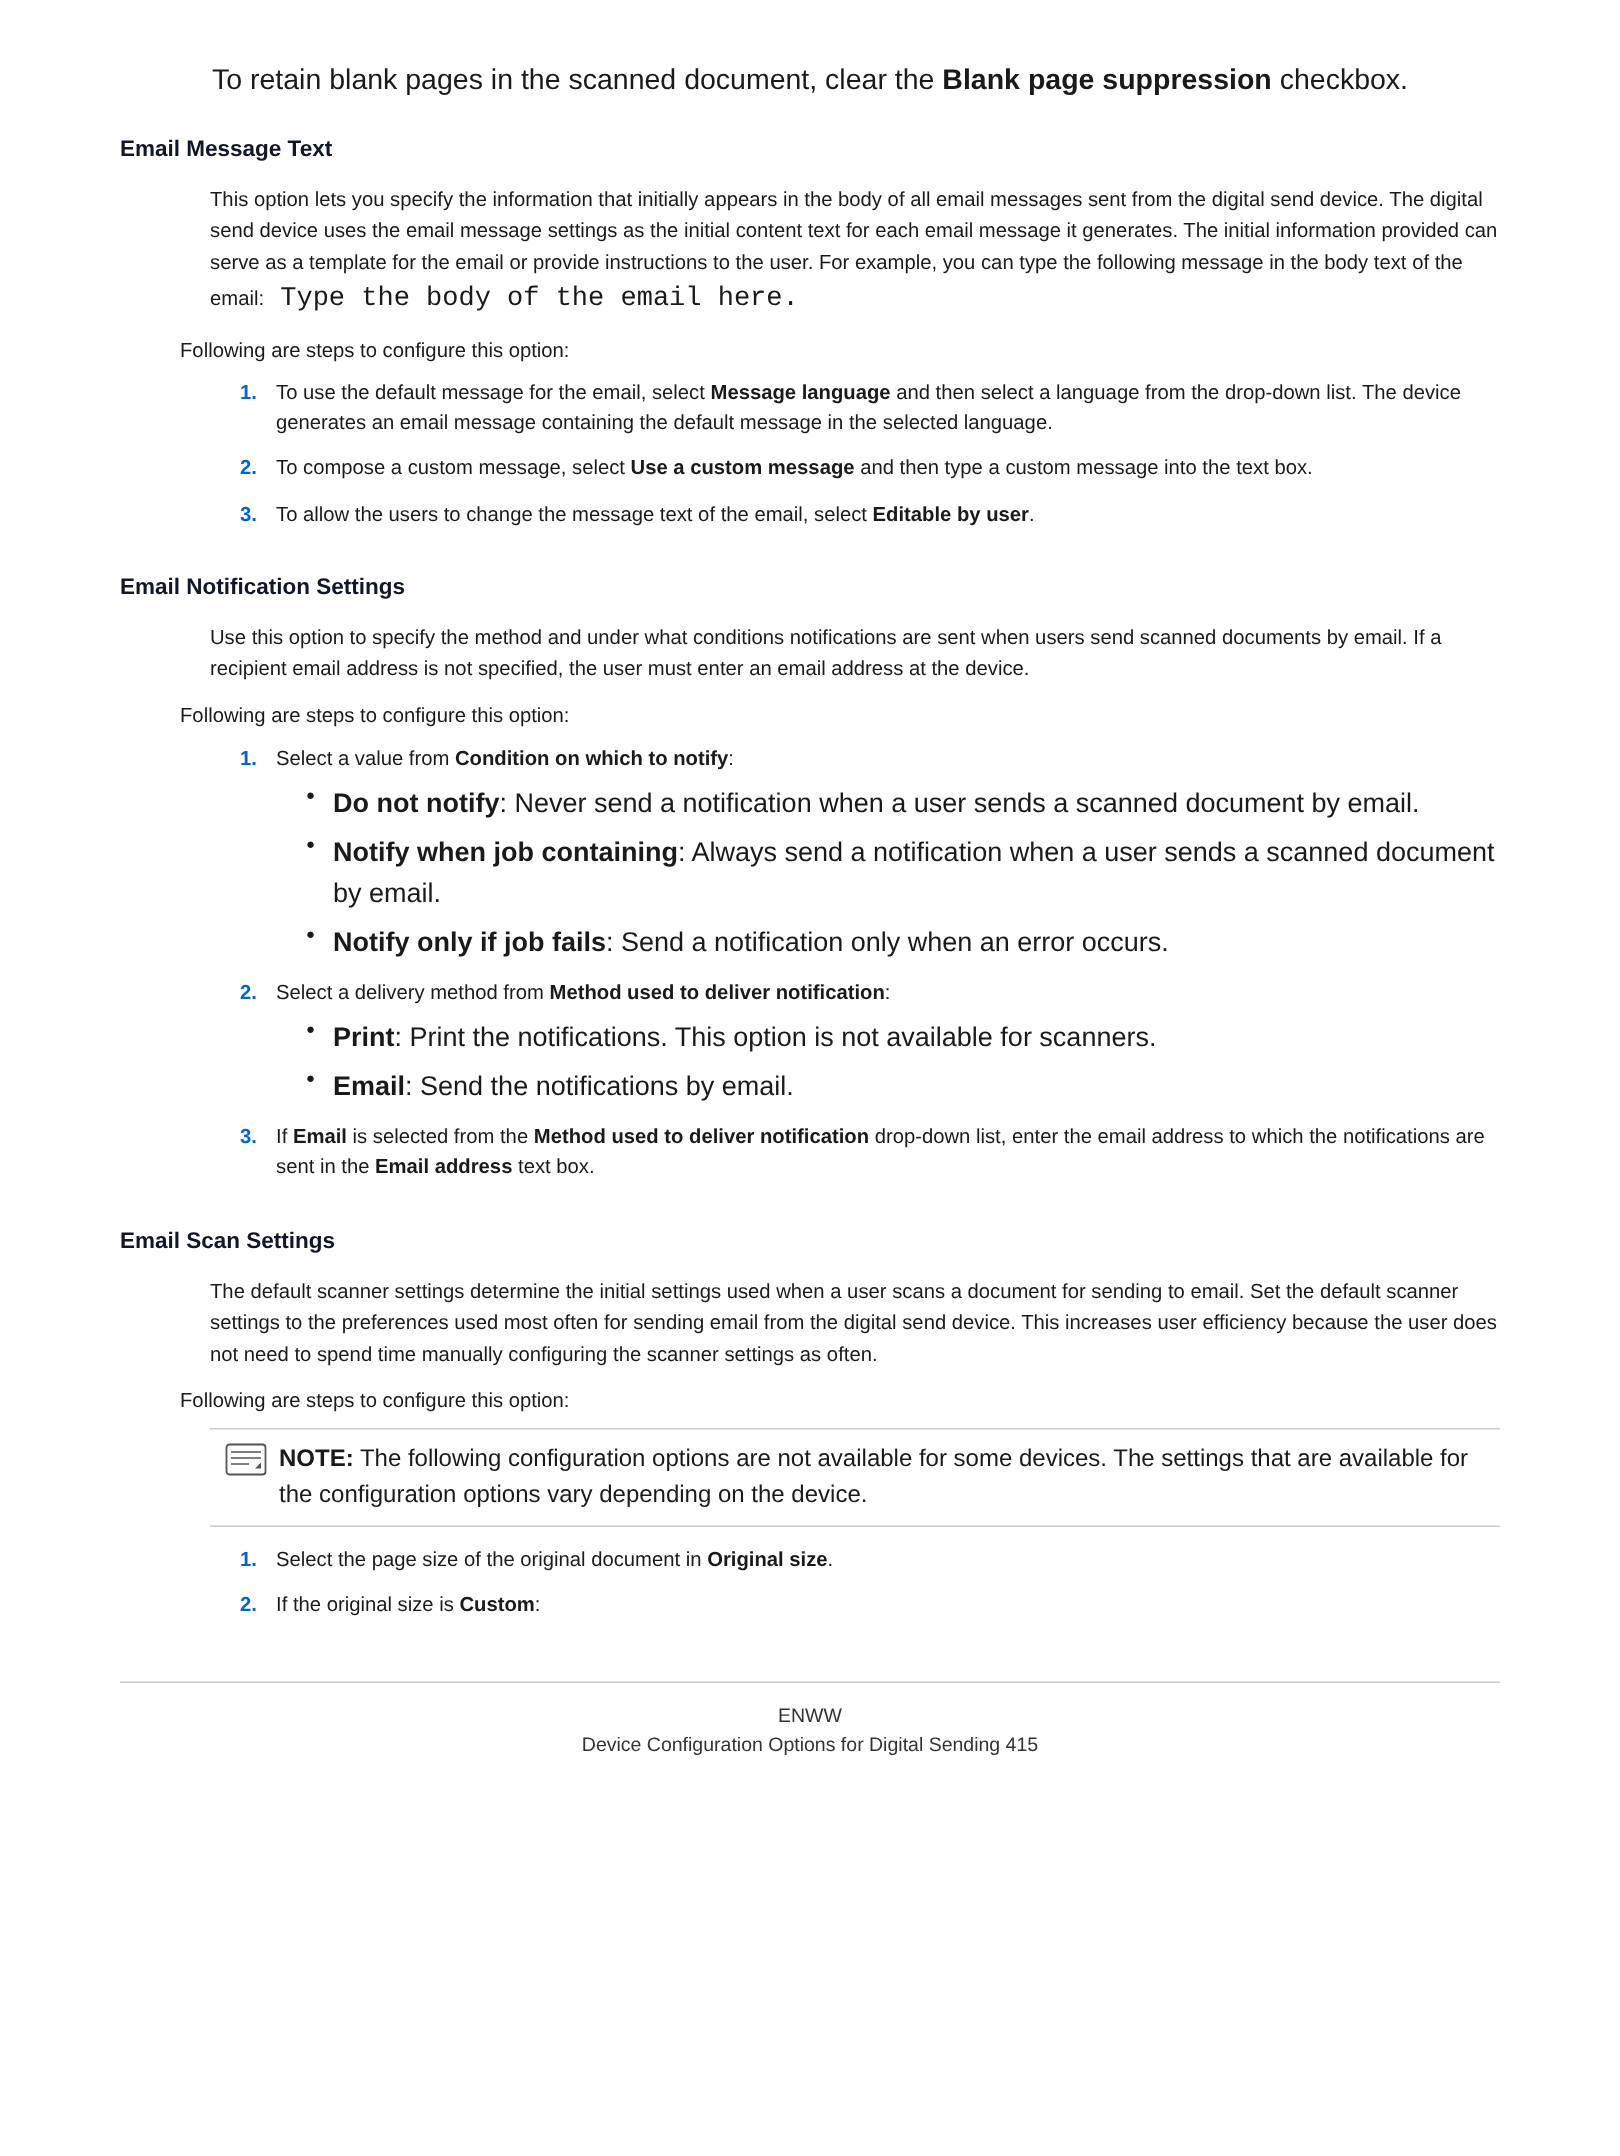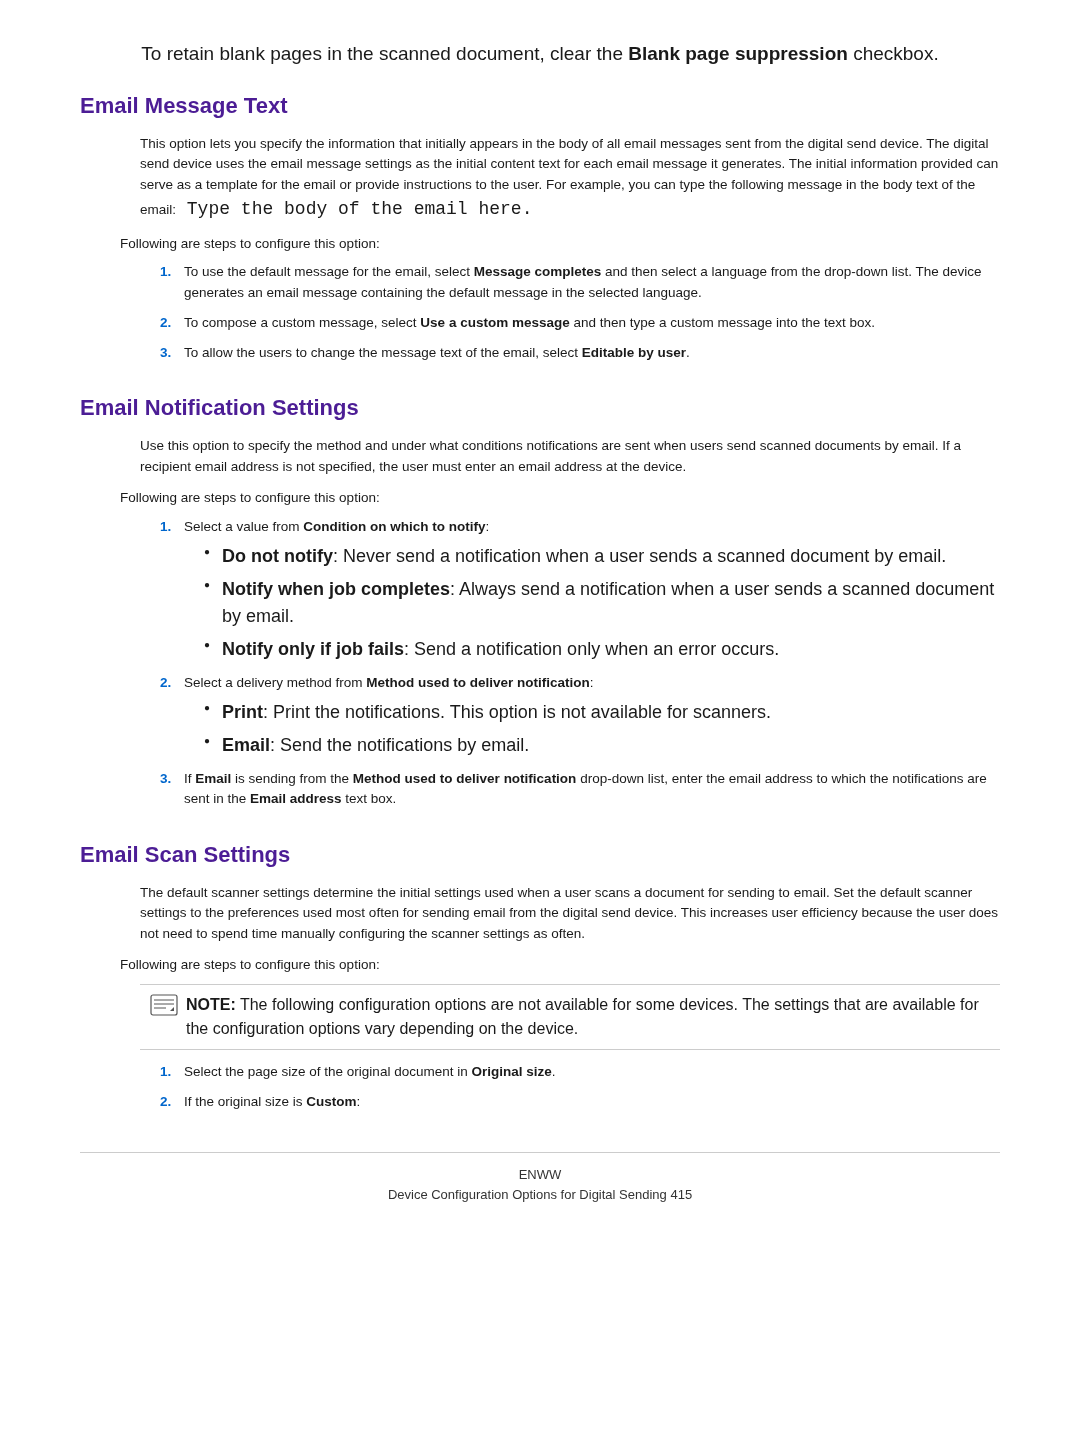--- a/index.html
+++ b/index.html
@@ -19,22 +19,22 @@
       line-height: 1.5;
     }
 
     .intro-text {
       text-align: center;
       margin-bottom: 20px;
       font-size: 19px;
     }
 
     .section-heading {
-      color: #4c1d95;
-      font-size: 22px;
+      color: #0f172a;
+      font-size: 15px;
       font-weight: bold;
       margin-bottom: 12px;
     }
 
     .section {
       margin-bottom: 28px;
     }
 
     .body-text {
       margin-left: 60px;
@@ -146,53 +146,53 @@
 </p>
 
 <div class="section">
   <h2 class="section-heading">Email Message Text</h2>
   <p class="body-text">
     <span>This option lets you specify the information that initially appears in the body of all email messages sent from the digital send device. The digital send device uses the email message settings as the initial content text for each email message it generates. The initial information provided can serve as a template for the email or provide instructions to the user. For example, you can type the following message in the body text of the email:</span><span class="code-inline"> Type the body of the email here.</span>
   </p>
   <p class="steps-label">Following are steps to configure this option:</p>
   <ol class="ordered-list">
     <li>
-      <span>To use the default message for the email, select </span><strong>Message completes</strong><span> and then select a language from the drop-down list. The device generates an email message containing the default message in the selected language.</span>
+      <span>To use the default message for the email, select </span><strong>Message language</strong><span> and then select a language from the drop-down list. The device generates an email message containing the default message in the selected language.</span>
     </li>
     <li>
       <span>To compose a custom message, select </span><strong>Use a custom message</strong><span> and then type a custom message into the text box.</span>
     </li>
     <li>
       <span>To allow the users to change the message text of the email, select </span><strong>Editable by user</strong><span>.</span>
     </li>
   </ol>
 </div>
 
 <div class="section">
   <h2 class="section-heading">Email Notification Settings</h2>
   <p class="body-text">Use this option to specify the method and under what conditions notifications are sent when users send scanned documents by email. If a recipient email address is not specified, the user must enter an email address at the device.</p>
   <p class="steps-label">Following are steps to configure this option:</p>
   <ol class="ordered-list">
     <li>
       <span>Select a value from </span><strong>Condition on which to notify</strong><span>:</span>
       <ul class="bullet-list">
         <li><strong>Do not notify</strong><span>: Never send a notification when a user sends a scanned document by email.</span></li>
-        <li><strong>Notify when job completes</strong><span>: Always send a notification when a user sends a scanned document by email.</span></li>
+        <li><strong>Notify when job containing</strong><span>: Always send a notification when a user sends a scanned document by email.</span></li>
         <li><strong>Notify only if job fails</strong><span>: Send a notification only when an error occurs.</span></li>
       </ul>
     </li>
     <li>
       <span>Select a delivery method from </span><strong>Method used to deliver notification</strong><span>:</span>
       <ul class="bullet-list">
         <li><strong>Print</strong><span>: Print the notifications. This option is not available for scanners.</span></li>
         <li><strong>Email</strong><span>: Send the notifications by email.</span></li>
       </ul>
     </li>
     <li>
-      <span>If </span><strong>Email</strong><span> is sending from the </span><strong>Method used to deliver notification</strong><span> drop-down list, enter the email address to which the notifications are sent in the </span><strong>Email address</strong><span> text box.</span>
+      <span>If </span><strong>Email</strong><span> is selected from the </span><strong>Method used to deliver notification</strong><span> drop-down list, enter the email address to which the notifications are sent in the </span><strong>Email address</strong><span> text box.</span>
     </li>
   </ol>
 </div>
 
 <div class="section">
   <h2 class="section-heading">Email Scan Settings</h2>
   <p class="body-text">The default scanner settings determine the initial settings used when a user scans a document for sending to email. Set the default scanner settings to the preferences used most often for sending email from the digital send device. This increases user efficiency because the user does not need to spend time manually configuring the scanner settings as often.</p>
   <p class="steps-label">Following are steps to configure this option:</p>
   <div class="note-box">
     <svg class="note-icon" viewBox="0 0 28 22" fill="none" xmlns="http://www.w3.org/2000/svg">

